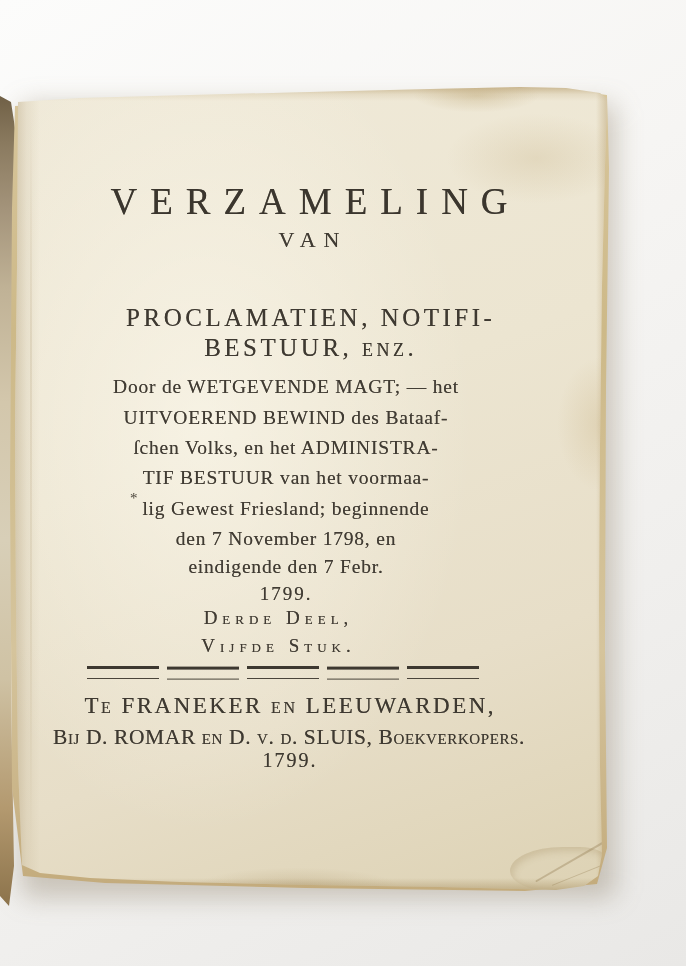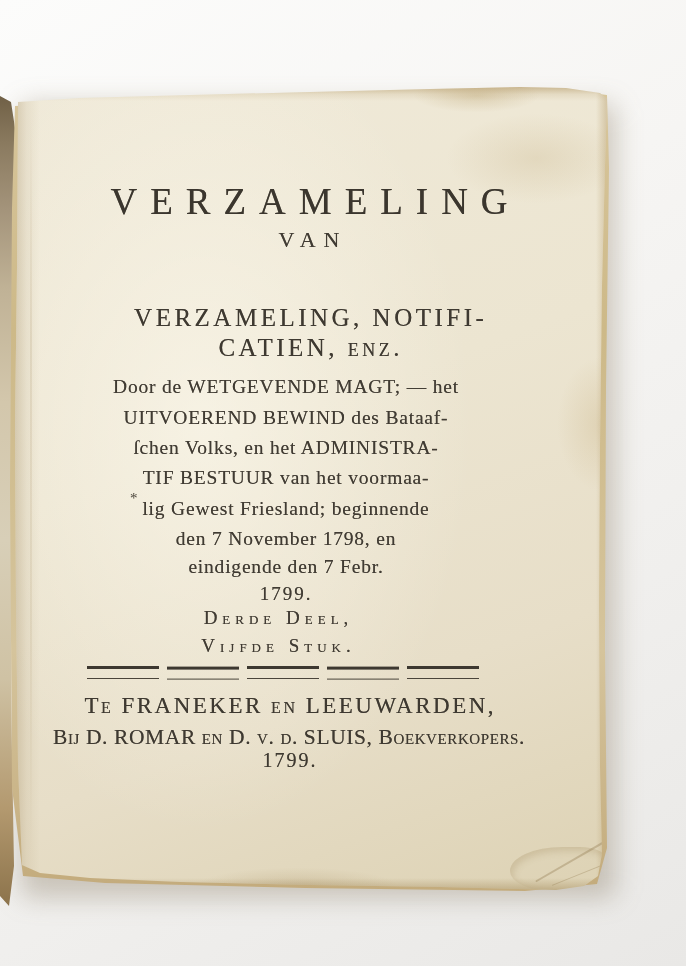--- a/index.html
+++ b/index.html
@@ -125,22 +125,22 @@
 
   <div class="page">
     <div class="edge-band edge-top"></div>
     <div class="edge-band edge-right"></div>
     <div class="edge-band edge-bottom"></div>
     <div class="edge-band gutter"></div>
     <div class="edge-band left-fold"></div>
 
     <div class="line t1">VERZAMELING</div>
     <div class="line t2">VAN</div>
-    <div class="line t4">VERZAMELING, NOTIFI-</div>
-    <div class="line t5">CATIEN, enz.</div>
+    <div class="line t4">PROCLAMATIEN, NOTIFI-</div>
+    <div class="line t5">BESTUUR, enz.</div>
 
     <div class="line byline b1">Door de WETGEVENDE MAGT; — het</div>
     <div class="line byline b2">UITVOEREND BEWIND des Bataaf-</div>
     <div class="line byline b3">ſchen Volks, en het ADMINISTRA-</div>
     <div class="line byline b4">TIF BESTUUR van het voormaa-</div>
     <div class="fmark">*</div>
     <div class="line byline b5">lig Gewest Friesland; beginnende</div>
     <div class="line byline b6">den 7 November 1798, en</div>
     <div class="line byline b7">eindigende den 7 Febr.</div>
     <div class="line byline b8">1799.</div>

